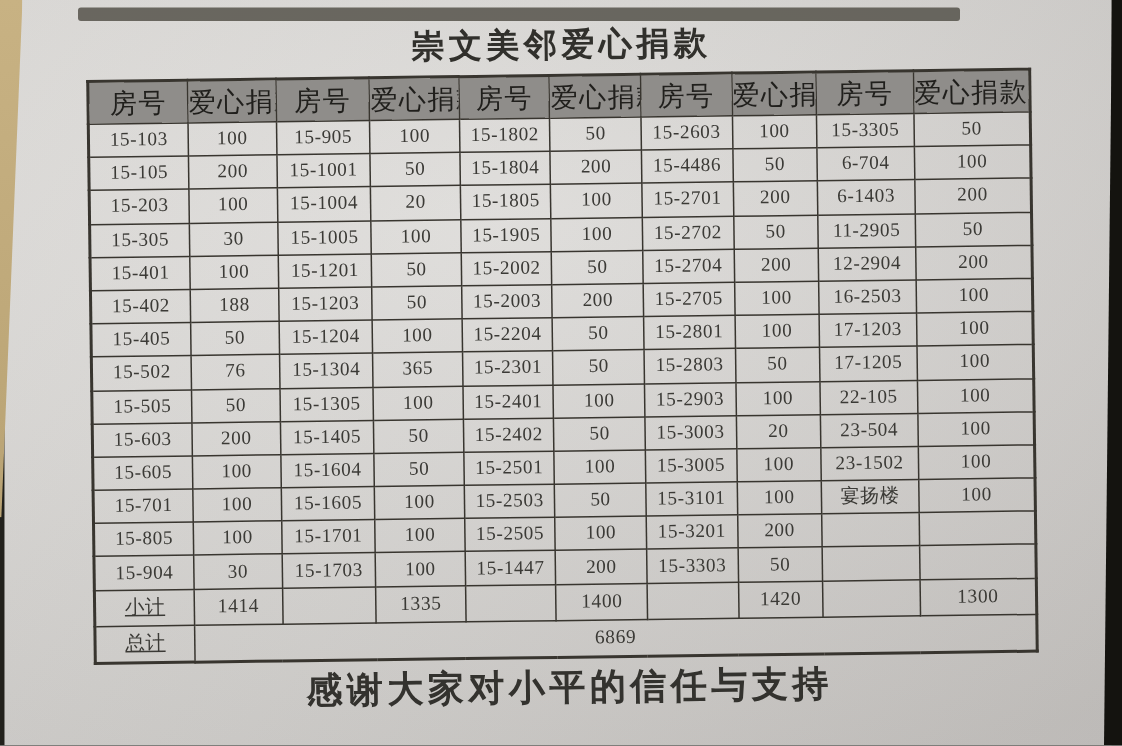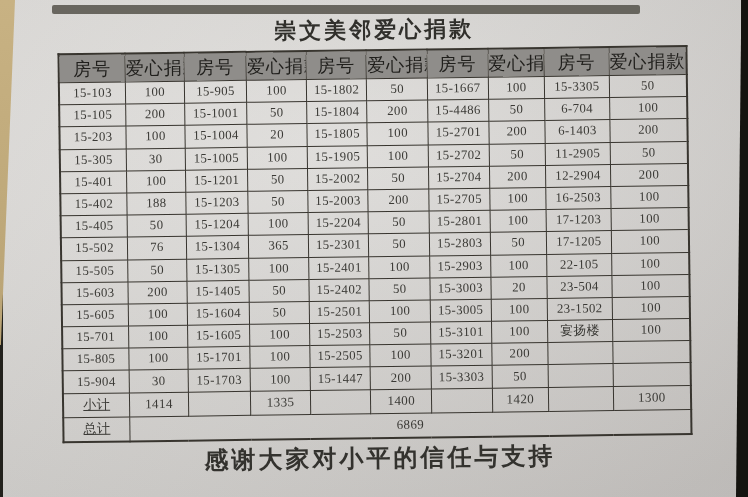--- a/index.html
+++ b/index.html
@@ -78,21 +78,21 @@
           </tr>
       </thead>
       <tbody id="table-body">
           <tr>
             <td>15-103</td>
             <td>100</td>
             <td>15-905</td>
             <td>100</td>
             <td>15-1802</td>
             <td>50</td>
-            <td>15-1667</td>
+            <td>15-2603</td>
             <td>100</td>
             <td>15-3305</td>
             <td>50</td>
           </tr>
           <tr>
             <td>15-105</td>
             <td>200</td>
             <td>15-1001</td>
             <td>50</td>
             <td>15-1804</td>

